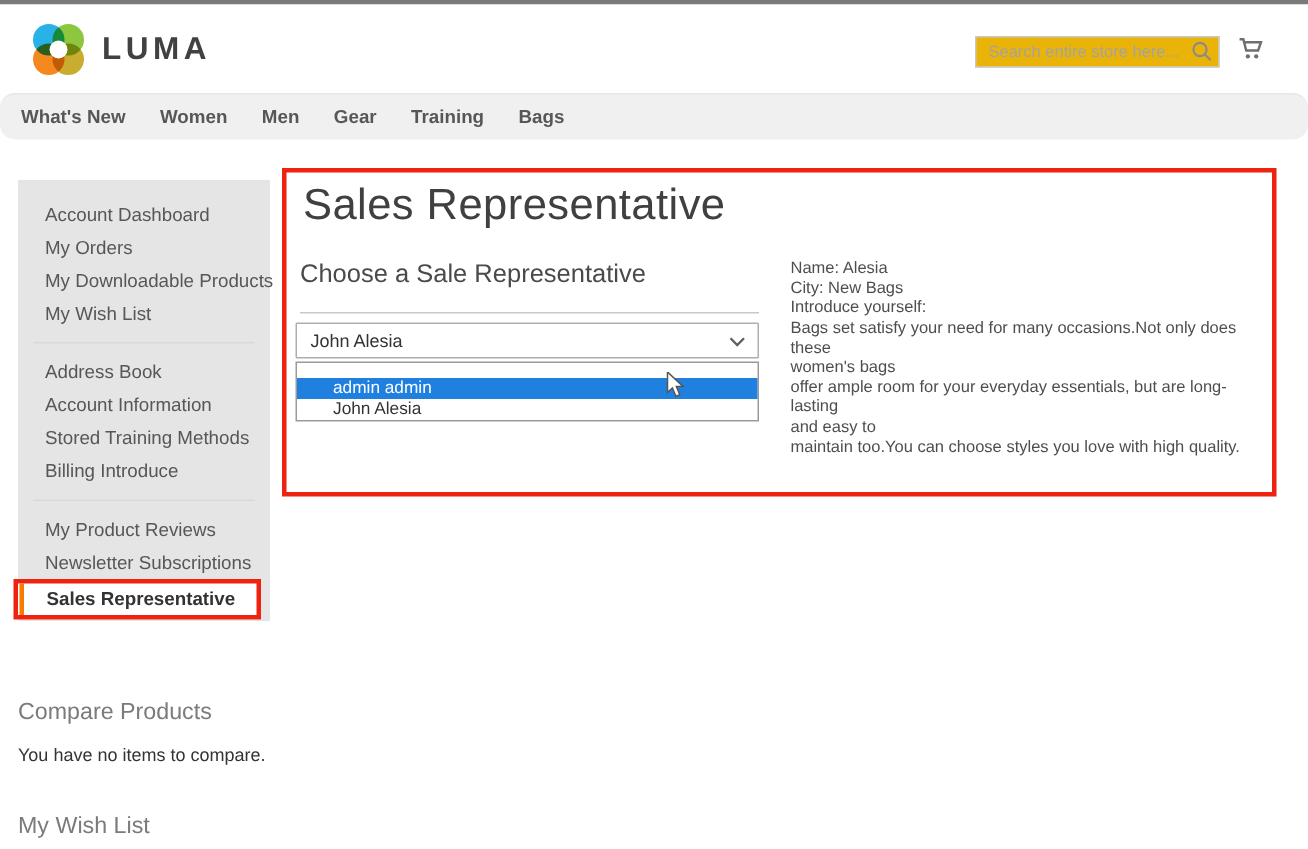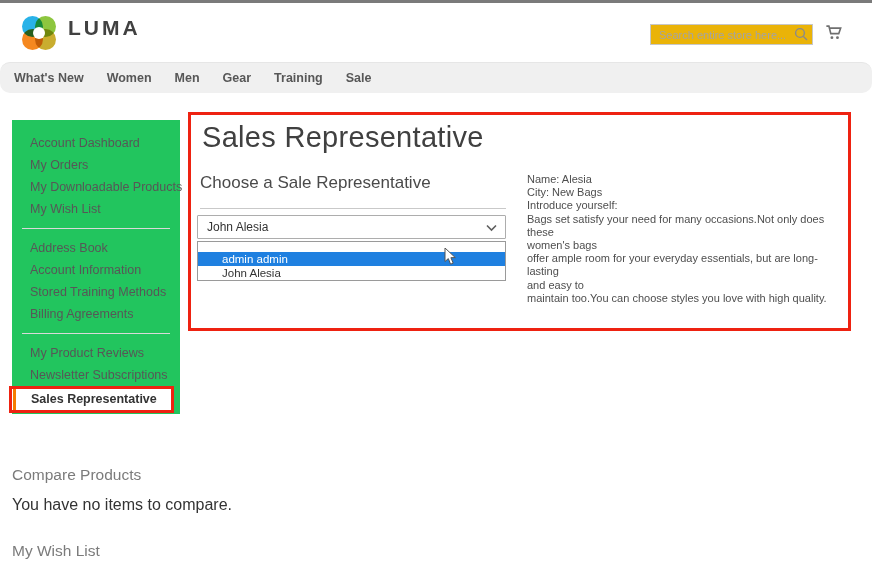--- a/index.html
+++ b/index.html
@@ -5,21 +5,21 @@
   * { margin:0; padding:0; box-sizing:border-box; }
   html,body { width:872px; height:566px; }
   body {
     font-family:"Liberation Sans","DejaVu Sans",sans-serif;
     background:#ffffff; color:#333; position:relative; overflow:hidden;
   }
   .top-strip { position:absolute; left:0; top:0; width:872px; height:3px; background:#7a7a7a; }
 
   
   .header { position:absolute; left:0; top:3px; width:872px; height:59px; background:#fff; }
-  .logo { position:absolute; left:22px; top:13px; display:flex; align-items:flex-start; gap:12px; cursor:pointer; }
+  .logo { position:absolute; left:22px; top:13px; display:flex; align-items:center; gap:12px; cursor:pointer; }
   .logo-flower { position:relative; width:34px; height:34px; }
   .petal { position:absolute; width:21px; height:21px; border-radius:50%; mix-blend-mode:multiply; }
   .petal.blue   { left:0;  top:0;  background:#29b2e8; }
   .petal.green  { left:13px; top:0;  background:#8dc63f; }
   .petal.orange { left:0;  top:13px; background:#f5881f; }
   .petal.olive  { left:13px; top:13px; background:#c9ad2f; }
   .logo-center  { position:absolute; left:11px; top:11px; width:12px; height:12px; border-radius:50%; background:#fff; }
   .logo-text { font-size:21px; font-weight:600; letter-spacing:3px; color:#414141; }
 
   .search-wrap { position:absolute; left:650px; top:21px; width:163px; height:21px; }
@@ -32,21 +32,21 @@
   .cart-icon { position:absolute; left:824px; top:20px; width:19px; height:19px; cursor:pointer; }
 
   
   .nav {
     position:absolute; left:0; top:62px; width:872px; height:31px; background:#f0f0f0;
     display:flex; align-items:center; padding-left:14px; gap:23px; border-top:1px solid #e6e6e6;border-radius:10px;
   }
   .nav-item { font-size:12.5px; font-weight:700; color:#575757; cursor:pointer; white-space:nowrap; }
 
   
-  .sidebar { position:absolute; left:12px; top:120px; width:168px; height:294px; background:#22c55e; padding:12px 0 12px 0; }
+  .sidebar { position:absolute; left:12px; top:120px; width:168px; height:294px; background:#e5e5e5; padding:12px 0 12px 0; }
   .side-item {
     height:22px; line-height:22px; font-size:12.5px; color:#575757;
     padding-left:18px; cursor:pointer; white-space:nowrap;
   }
   .side-divider { border-top:1px solid #d9d9d9; margin:8px 10px; }
   .side-item.current {
     position:relative; background:#fff; color:#333; font-weight:700;
     border:3px solid #ee2211; margin:0 6px 0 -3px; height:27px; line-height:21px; padding-left:19px;
   }
   .side-item.current::before {
@@ -80,21 +80,21 @@
   .dd-option { height:14px; line-height:14px; font-size:11.5px; color:#333; padding-left:24px; cursor:pointer; }
   .dd-option.selected { background:#1f80e0; color:#fff; }
 
   .rep-details { position:absolute; left:336px; top:58px; width:322px; }
   .detail-line { font-size:11px; line-height:13.2px; color:#4e4e4e; }
 
   .mouse-cursor { position:absolute; left:444px; top:248px; width:13px; height:18px; z-index:50; }
 
   
   .compare-title { position:absolute; left:12px; top:466px; font-size:15.5px; font-weight:300; color:#7b7b7b; }
-  .compare-empty { position:absolute; left:12px; top:496px; font-size:16px; color:#333; }
+  .compare-empty { position:absolute; left:12px; top:496px; font-size:12px; color:#333; }
   .wishlist-title { position:absolute; left:12px; top:542px; font-size:15.5px; font-weight:300; color:#7b7b7b; }
 </style>
 </head>
 <body>
 
 <div class="top-strip"></div>
 
 <div class="header">
   <div class="logo">
     <div class="logo-flower">
@@ -121,33 +121,33 @@
     <circle cx="17" cy="18.5" r="1.8" fill="#6f6f6f"></circle>
   </svg>
 </div>
 
 <div class="nav">
   <div class="nav-item">What's New</div>
   <div class="nav-item">Women</div>
   <div class="nav-item">Men</div>
   <div class="nav-item">Gear</div>
   <div class="nav-item">Training</div>
-  <div class="nav-item">Sale</div>
+  <div class="nav-item">Bags</div>
 </div>
 
 <div class="sidebar">
   <div class="side-item">Account Dashboard</div>
   <div class="side-item">My Orders</div>
   <div class="side-item">My Downloadable Products</div>
   <div class="side-item">My Wish List</div>
   <div class="side-divider"></div>
   <div class="side-item">Address Book</div>
   <div class="side-item">Account Information</div>
   <div class="side-item">Stored Training Methods</div>
-  <div class="side-item">Billing Agreements</div>
+  <div class="side-item">Billing Introduce</div>
   <div class="side-divider"></div>
   <div class="side-item">My Product Reviews</div>
   <div class="side-item">Newsletter Subscriptions</div>
   <div class="side-item current">Sales Representative</div>
 </div>
 
 <div class="main-box">
   <div class="page-title">Sales Representative</div>
 
   <div class="subtitle-block">

